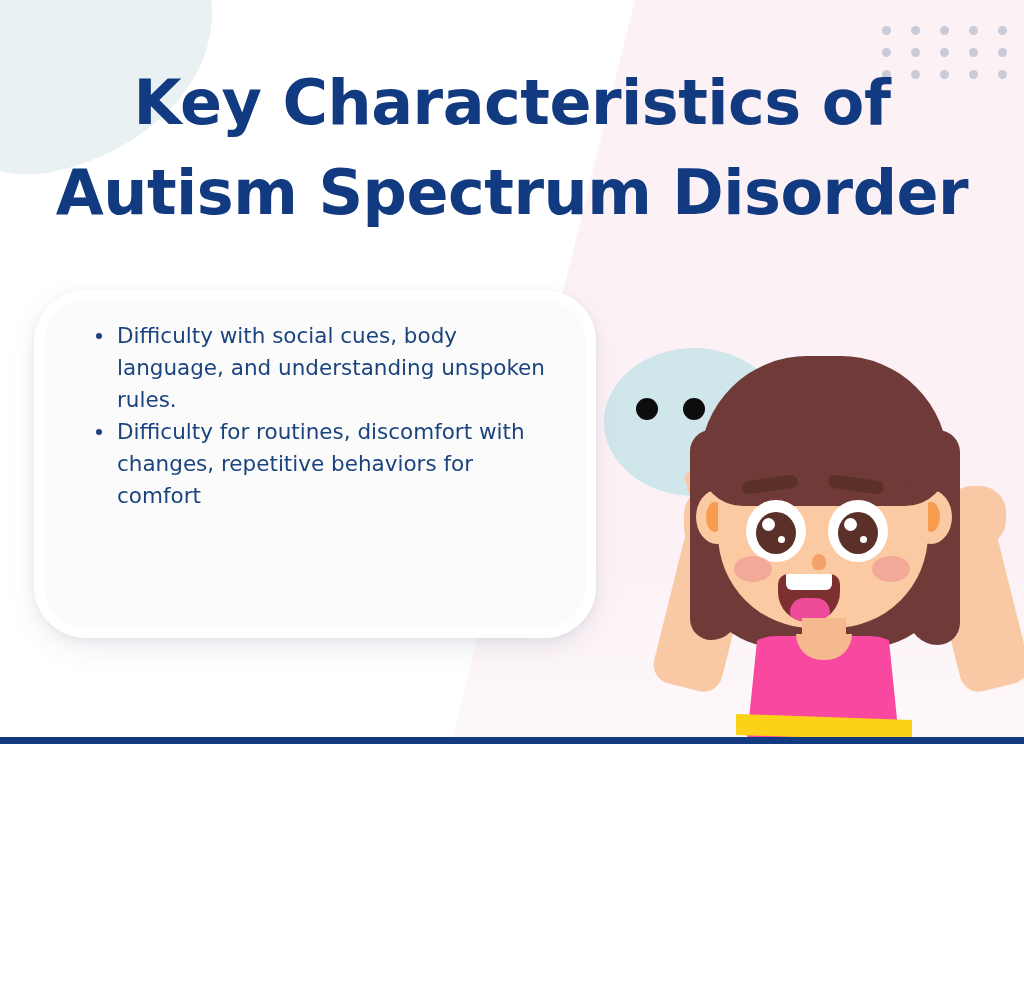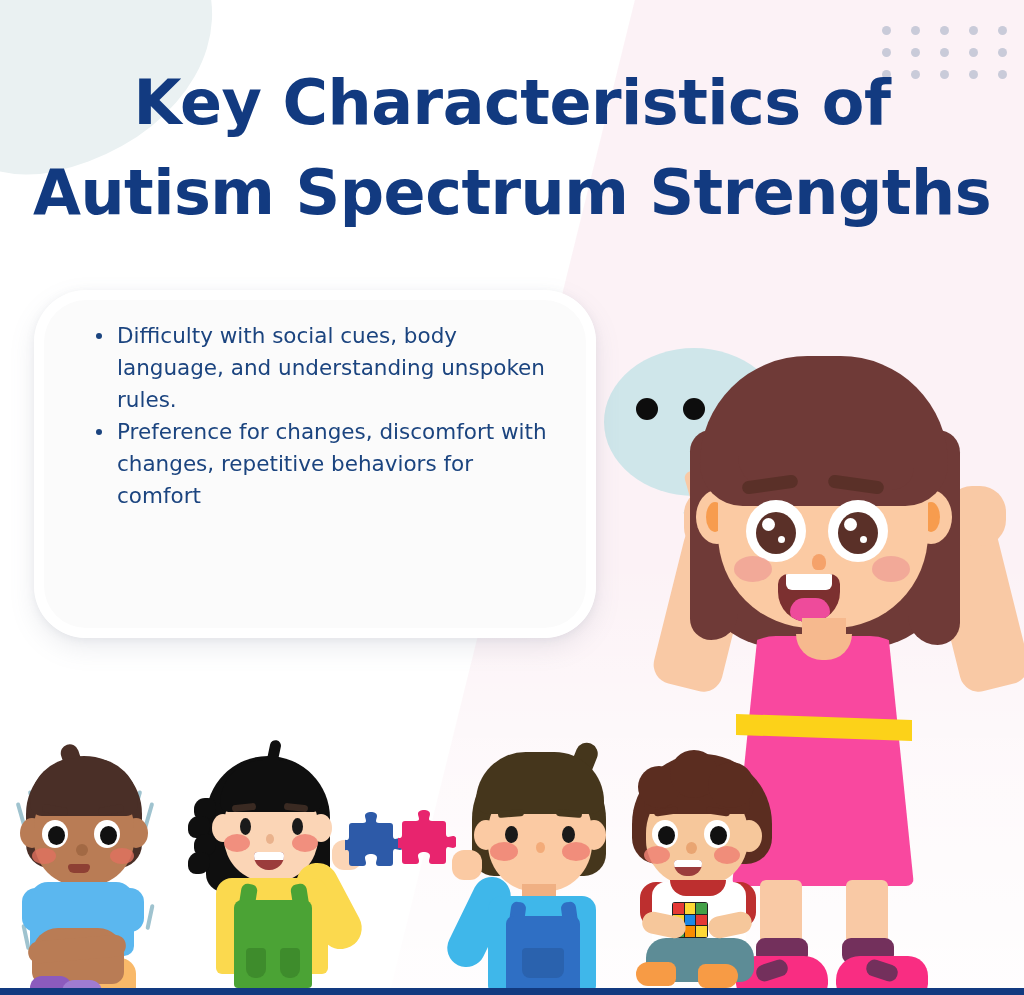--- a/index.html
+++ b/index.html
@@ -8,21 +8,21 @@
     padding: 0;
     background: #ffffff;
   }
   body {
     font-family: "Liberation Sans", sans-serif;
   }
 
   .poster {
     position: relative;
     width: 1024px;
-    height: 995px;
+    height: 744px;
     overflow: hidden;
     background: #ffffff;
   }
 
   
   .bg-base {
     position: absolute;
     inset: 0;
     background: #ffffff;
   }
@@ -357,27 +357,27 @@
       <i style="background: rgb(201, 203, 217);"></i>
     <i style="background: rgb(201, 203, 217);"></i>
       <i style="background: rgb(201, 203, 217);"></i>
       <i style="background: rgb(201, 203, 217);"></i>
       <i style="background: rgb(201, 203, 217);"></i>
       <i style="background: rgb(201, 203, 217);"></i>
   </div>
 
   <div class="title-wrap">
     <span class="title-line">Key Characteristics of</span>
-    <span class="title-line">Autism Spectrum Strengths</span>
+    <span class="title-line">Autism Spectrum Disorder</span>
   </div>
 
   <div class="info-card">
     <ul class="bullet-list">
       <li>Difficulty with social cues, body language, and understanding unspoken rules.</li>
-      <li>Preference for changes, discomfort with changes, repetitive behaviors for comfort</li>
+      <li>Difficulty for routines, discomfort with changes, repetitive behaviors for comfort</li>
     </ul>
   </div>
 
   <div class="speech-bubble">
     <div class="tail"></div>
     <div class="ellipsis">
       <i style="background: rgb(13, 13, 13);"></i>
       <i style="background: rgb(13, 13, 13);"></i>
       <i style="background: rgb(13, 13, 13);"></i>
     </div>

